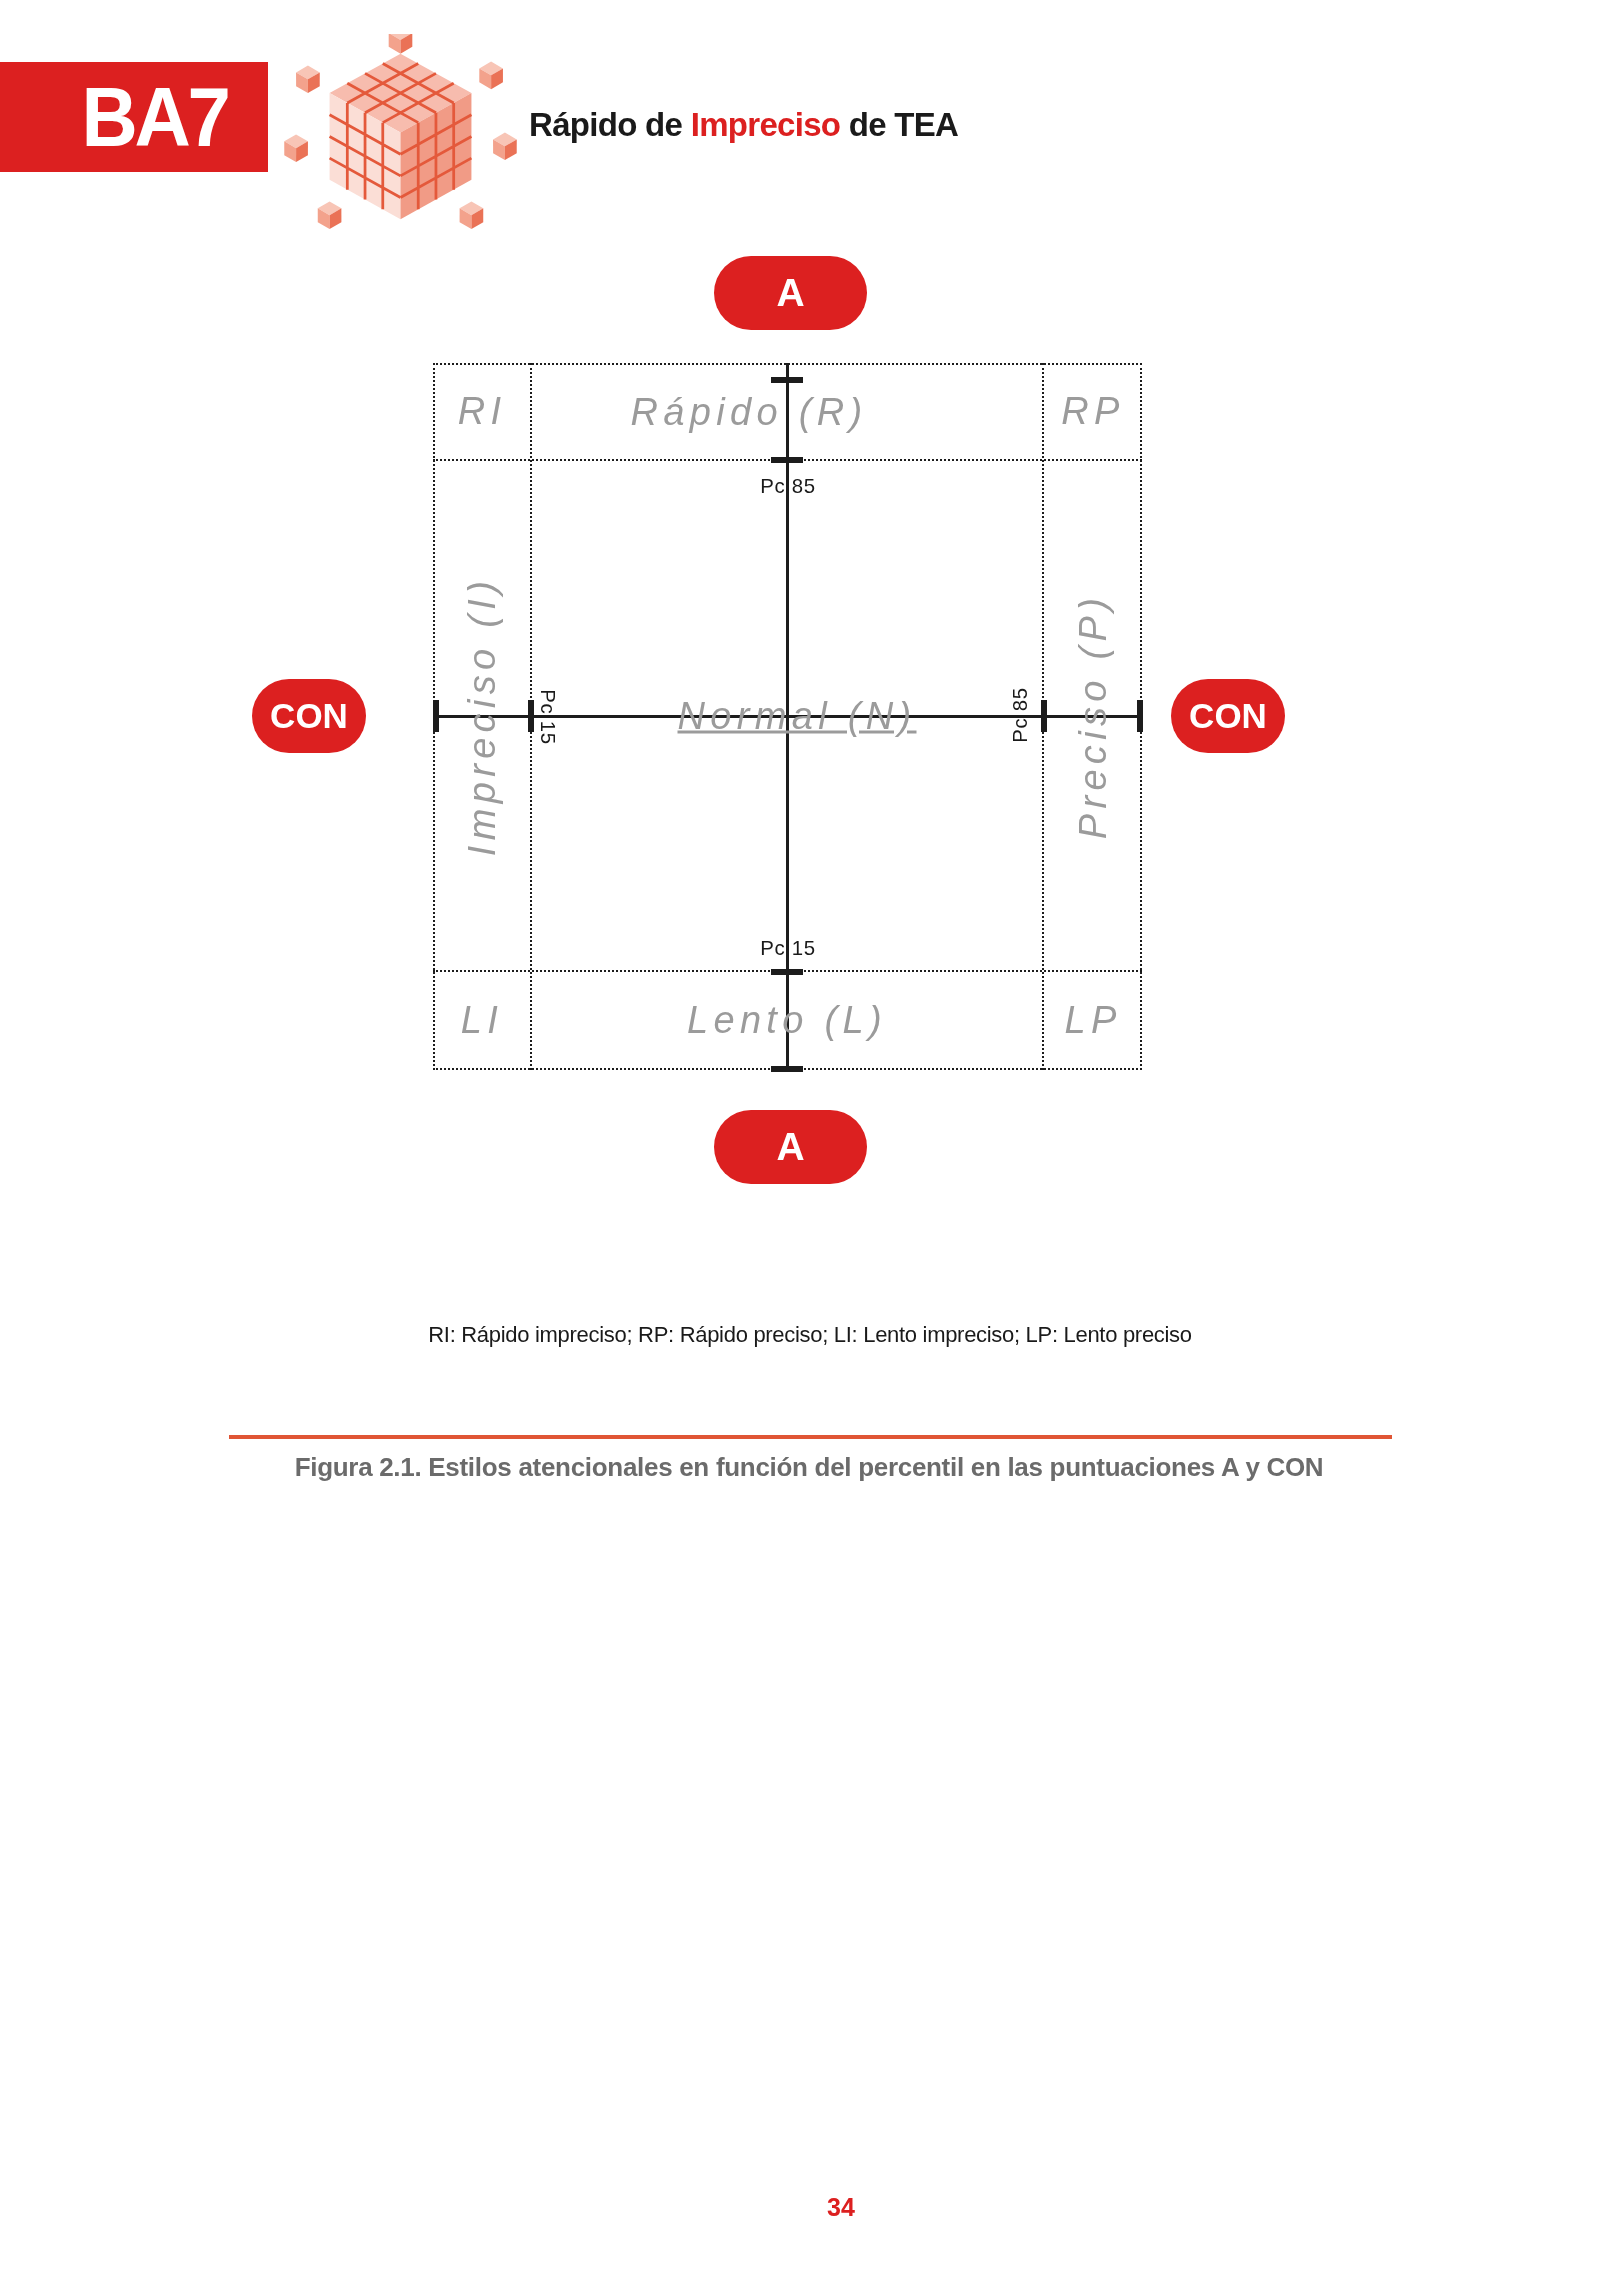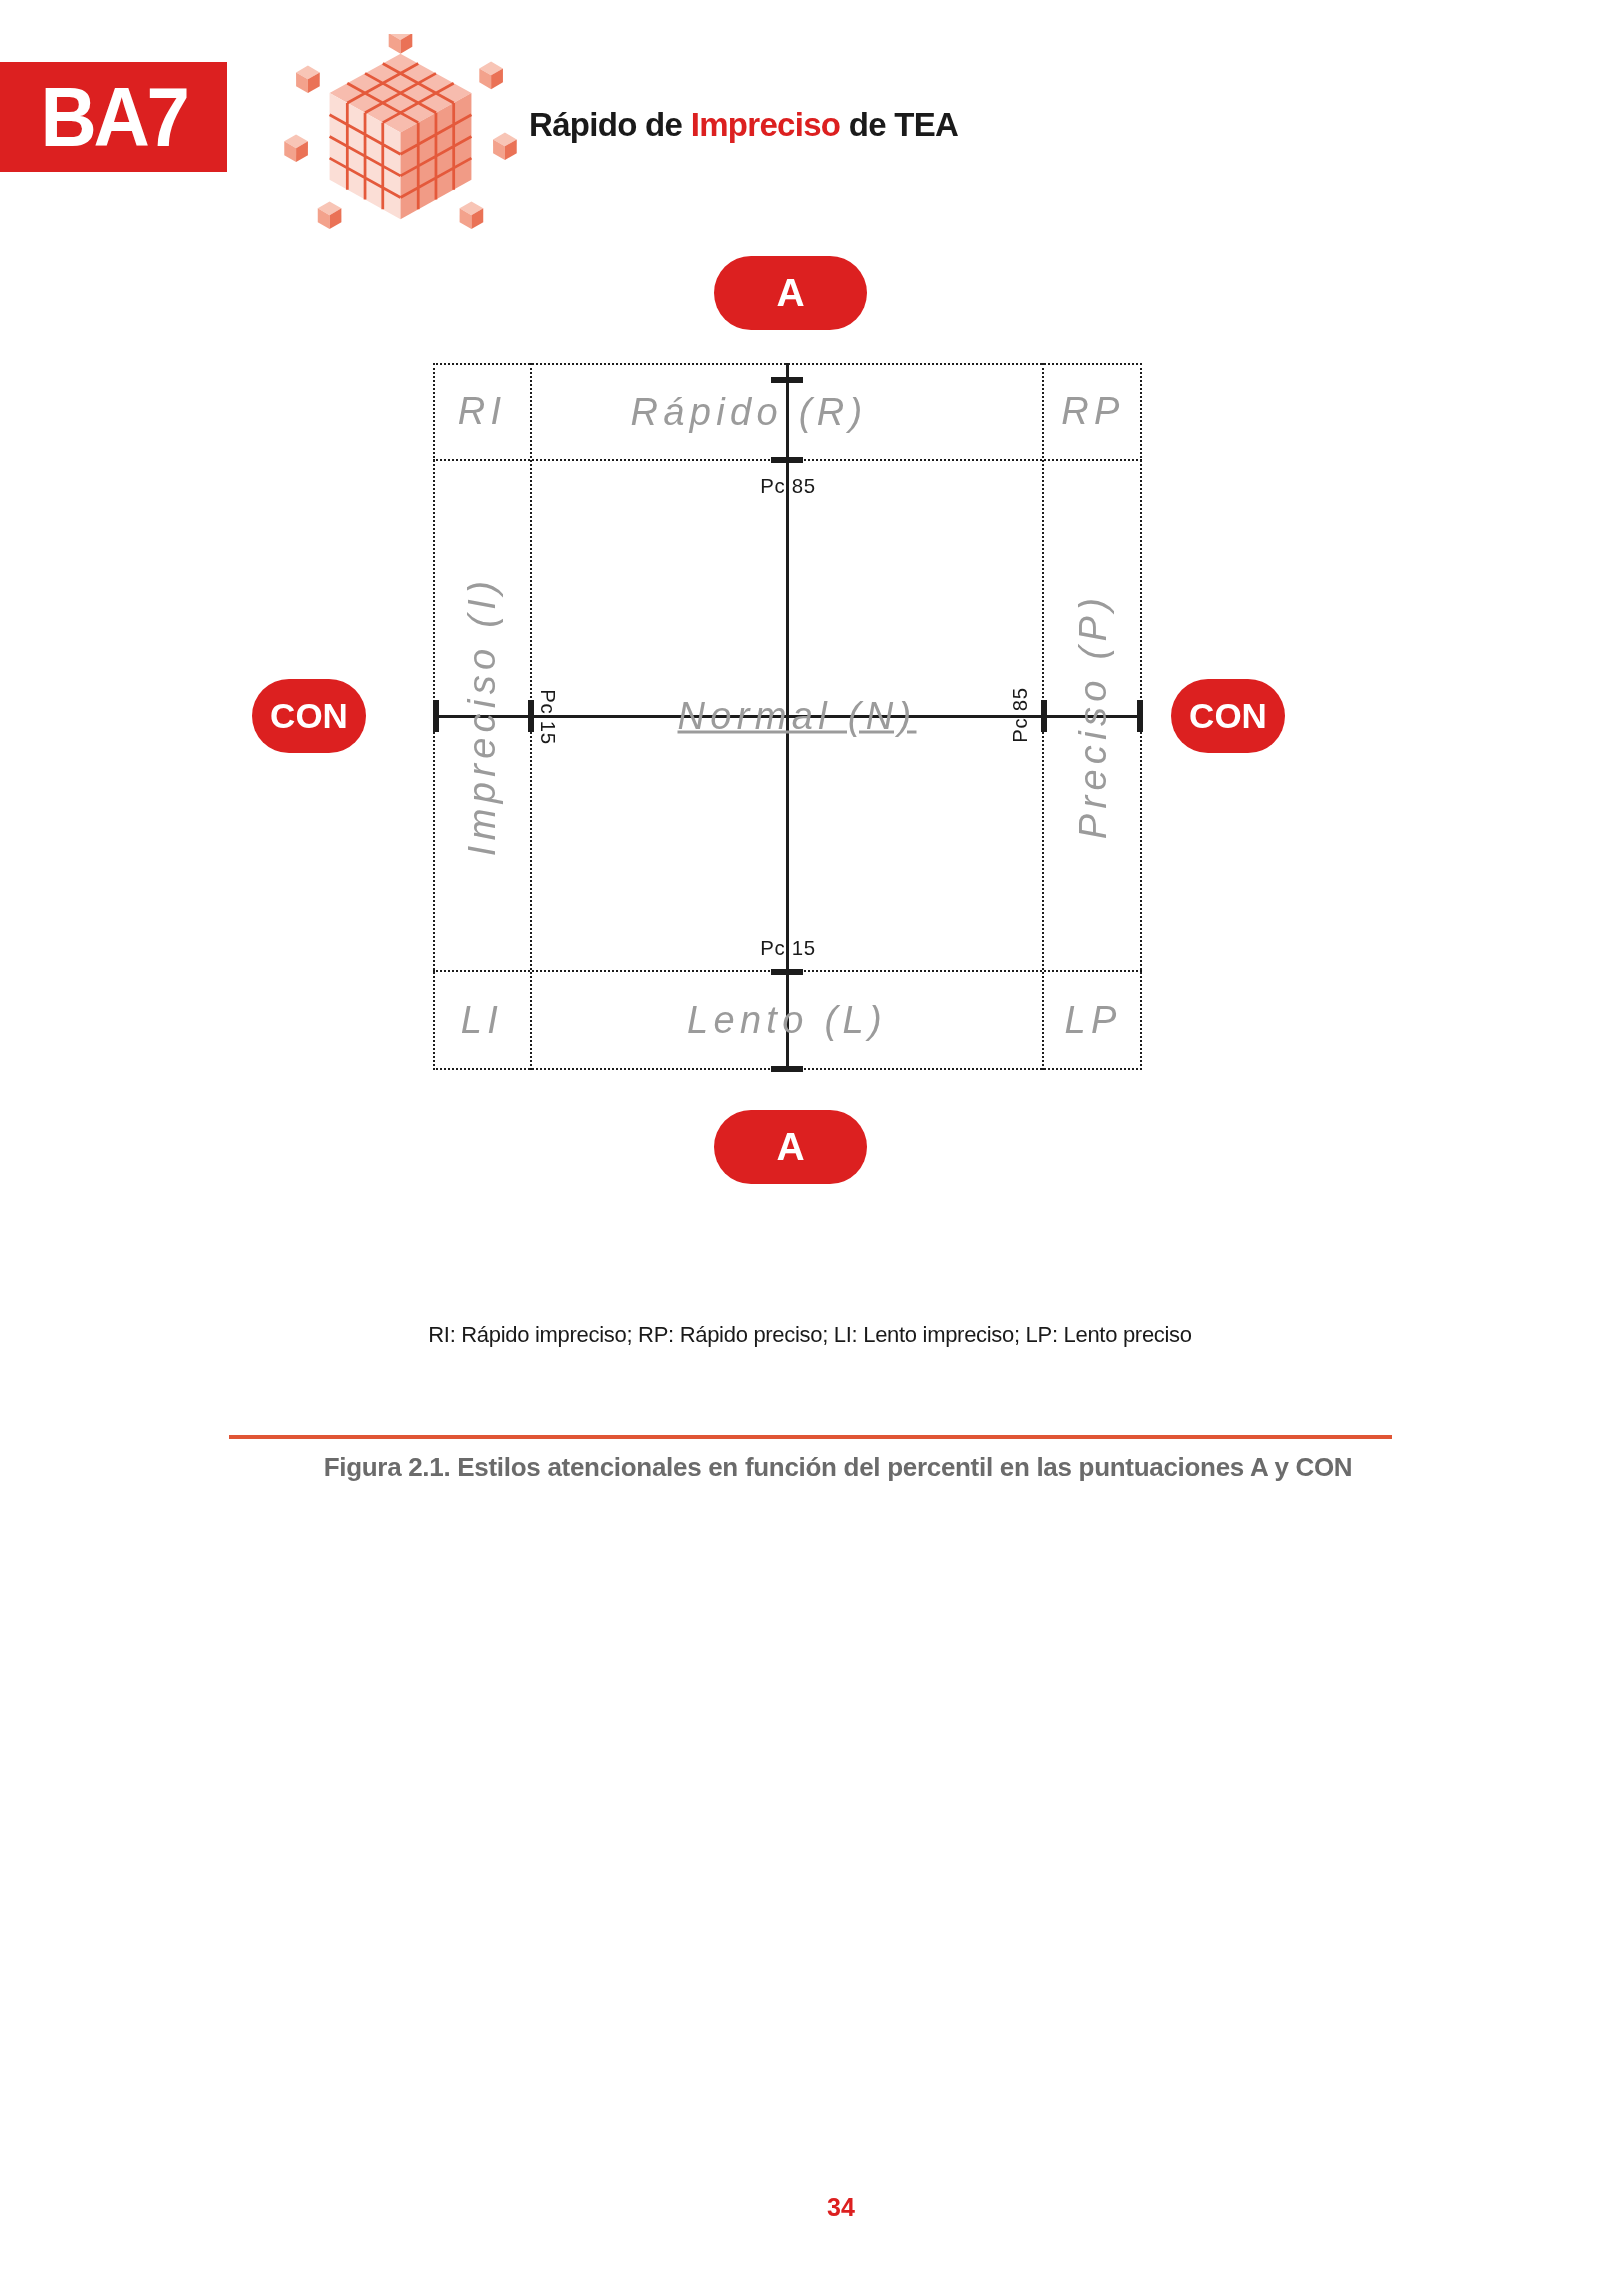--- a/index.html
+++ b/index.html
@@ -6,21 +6,21 @@
   .page {
     position:relative; width:1621px; height:2295px; background:#ffffff;
     font-family:"Liberation Sans", sans-serif; overflow:hidden;
     --red:#dc2020; --rule-red:#e05535; --label-gray:#9b9b9b;
     --caption-gray:#6b6b6b; --line-black:#1c1c1c;
   }
   .abs { position:absolute; }
 
   
   .logo { left:0; top:62px; width:227px; height:110px; background:var(--red);
-          display:flex; align-items:center; justify-content:center; }
+          display:flex; align-items:center; justify-content:center;padding-left:41px; }
   .logo-text { color:#ffffff; font-size:78px; font-weight:bold; letter-spacing:-3.3px;
                transform:scaleY(1.08); line-height:1; }
   .cube-svg { left:281px; top:34px; width:239px; height:197px; }
   .title { left:529px; top:104px; font-size:33px; font-weight:bold; color:#1a1a1a;
            letter-spacing:-0.7px; white-space:nowrap; line-height:41px; }
   .title .hl { color:var(--red); }
 
   
   .pill { background:var(--red); color:#ffffff; font-weight:bold;
           display:flex; align-items:center; justify-content:center;
@@ -49,21 +49,21 @@
   
   .pc { color:#1a1a1a; font-size:20.4px; white-space:nowrap; z-index:4;
         transform:translate(-50%,-50%); letter-spacing:0.7px; }
   .pc.rot-cw  { transform:translate(-50%,-50%) rotate(90deg); }
   .pc.rot-ccw { transform:translate(-50%,-50%) rotate(-90deg); }
 
   
   .legend { left:810px; top:1322px; transform:translateX(-50%);
             font-size:22px; color:#1a1a1a; letter-spacing:-0.3px; white-space:nowrap; }
   .rule { left:229px; top:1435px; width:1163px; height:4px; background:var(--rule-red); }
-  .fig-caption { left:838px; top:1452px; transform:translateX(-50%);
+  .fig-caption { left:809px; top:1452px; transform:translateX(-50%);
                  font-size:26px; font-weight:bold; color:var(--caption-gray);
                  letter-spacing:-0.3px; white-space:nowrap; }
   .page-num { left:801px; top:2193px; transform:translateX(-50%);
               font-size:25px; font-weight:bold; color:var(--red);margin-left:40px; }
 </style>
 </head>
 <body>
 
 <div class="page" style="--red: #dc2020; --rule-red: #e05535; --label-gray: #9b9b9b; --caption-gray: #6b6b6b; --line-black: #1c1c1c;">
 

